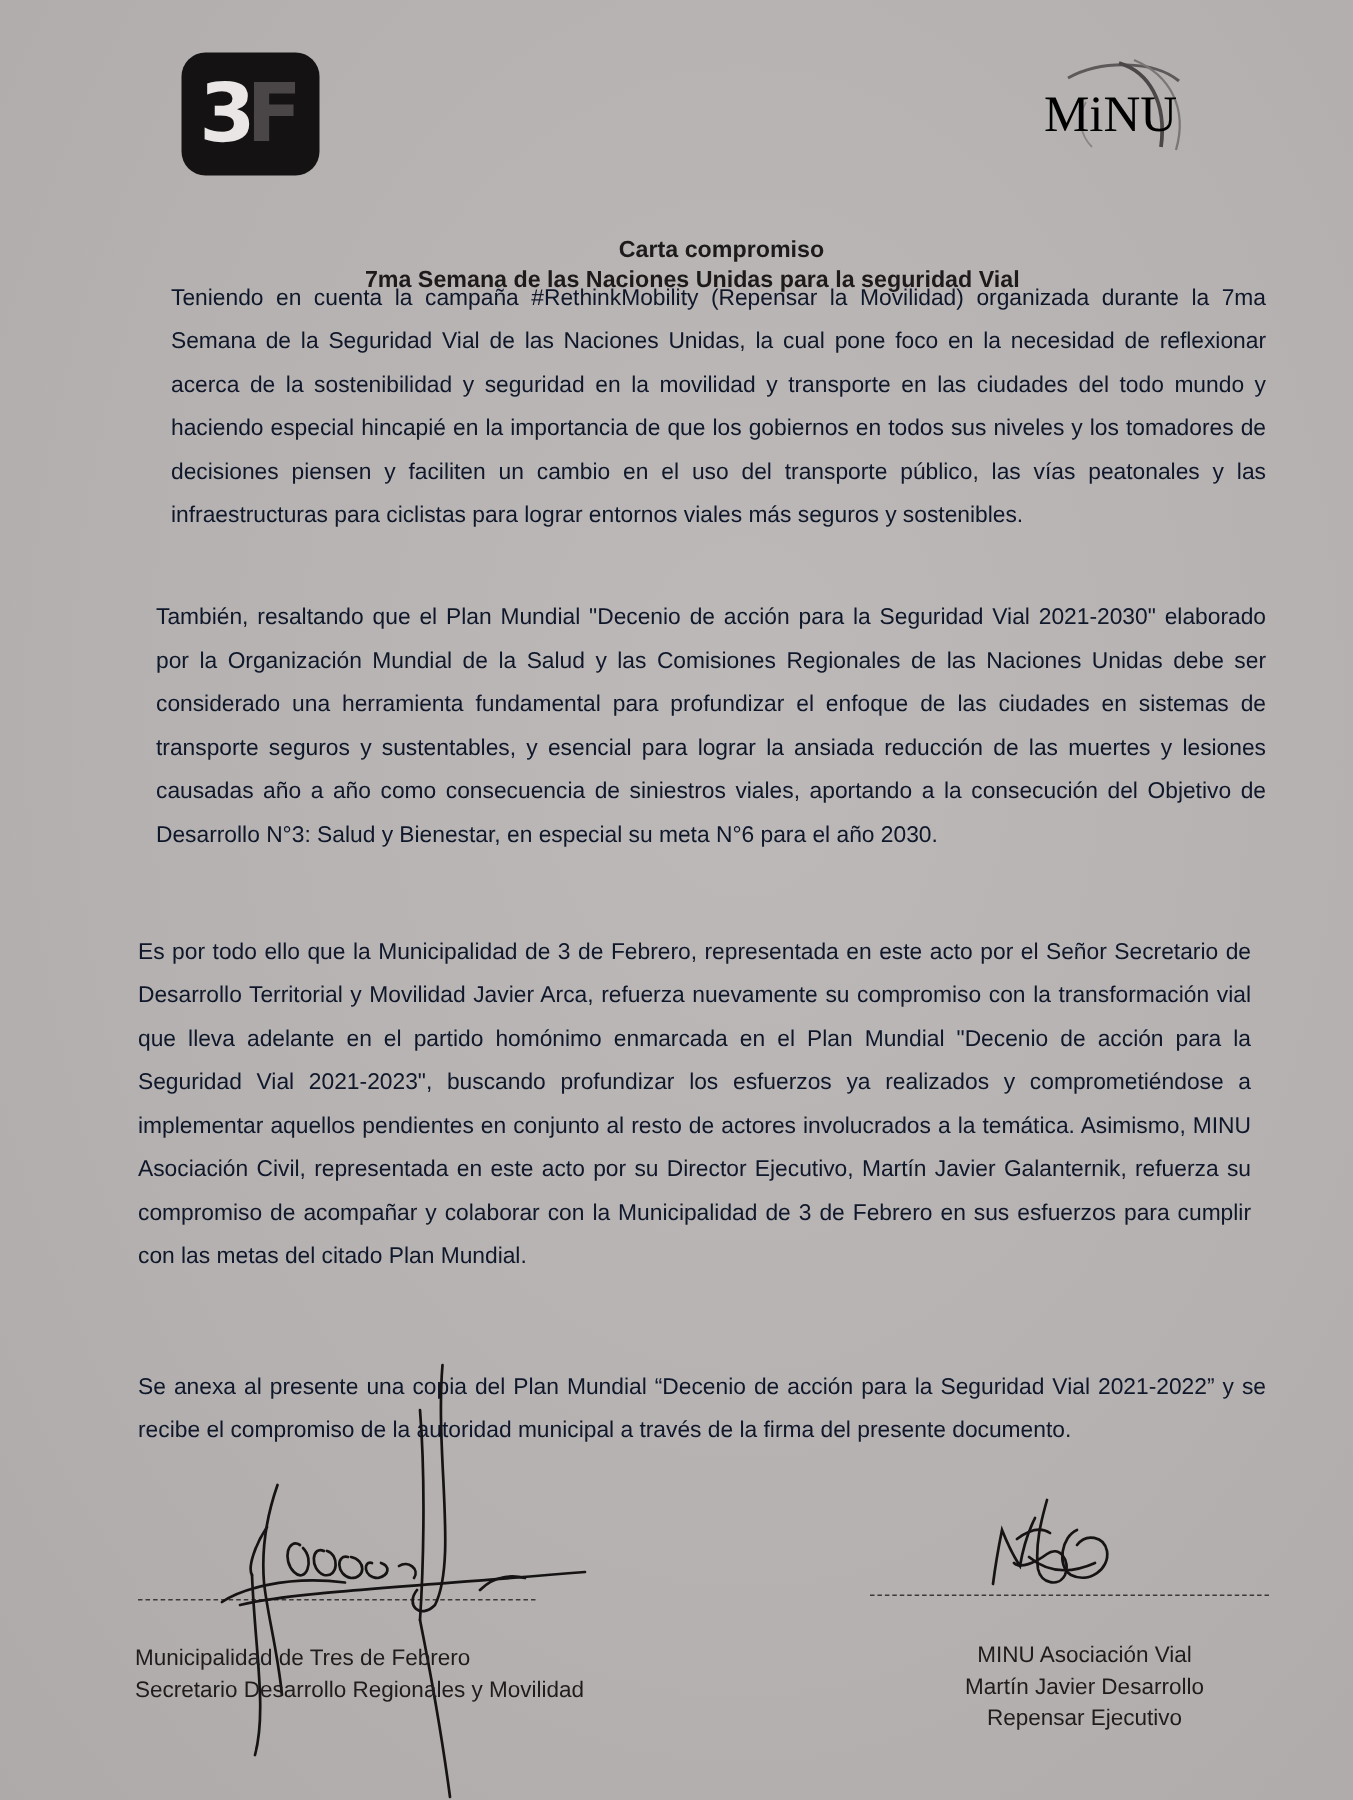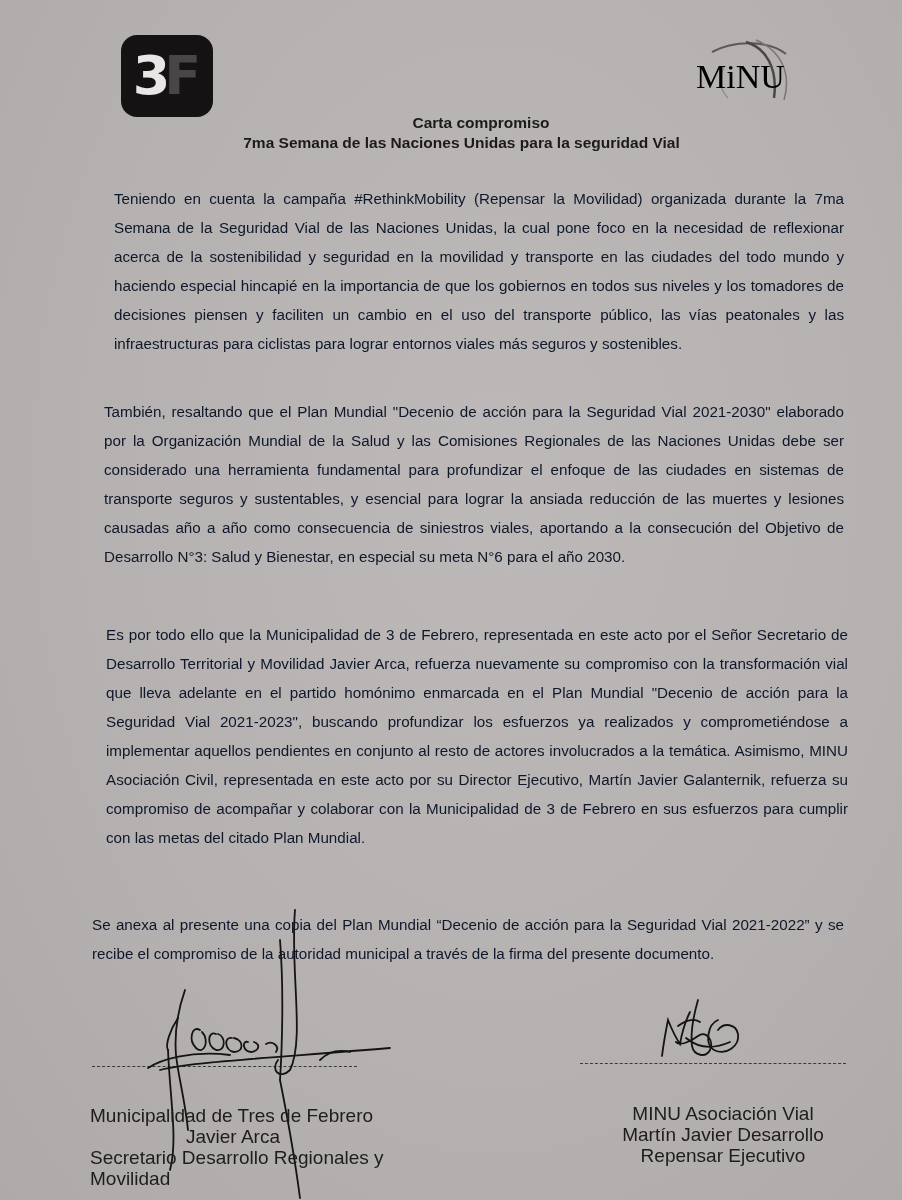--- a/index.html
+++ b/index.html
@@ -69,51 +69,50 @@
     .title-block {
       position: absolute;
       left: 0; top: 113px;
       width: 902px;
       text-align: center;
       font-weight: bold;
       font-size: 15.5px;
       line-height: 20px;
       color: #1c1a1b;
     }
-    .title-block .line1 { padding-left: 60px; }
+    .title-block .line1 { padding-left: 60px; margin-top: 44px; }
     .title-block .line2 { padding-left: 21px; }
     
     .body-text {
       position: absolute;
       left: 114px;
       width: 730px;
       font-size: 15.2px;
       line-height: 29px;
       text-align: justify;
       color: #0f172a;
     }
     .para-1 { top: 184px; }
     .para-2 { top: 397px; left: 104px; width: 740px; }
-    .para-3 { top: 620px; left: 106px; width: 742px; }
+    .para-3 { top: 620px; left: 92px; width: 742px; }
     .para-4 { top: 910px; left: 92px; width: 752px; }
     
     .sig-line {
       position: absolute;
       border-top: 1.5px dashed #3b393a;
       height: 0;
     }
     .sig-line-left { left: 92px; top: 1066px; width: 265px; }
     .sig-line-right { left: 580px; top: 1063px; width: 266px; }
     .sig-block {
       position: absolute;
-      font-size: 19px;
+      font-size: 15px;
       line-height: 21px;
       color: #1e1c1d;
       text-align: center;
-      margin-top: 10px;
     }
     .sig-block-left { left: 86px; top: 1095px; width: 352px; }
     .sig-block-right { left: 590px; top: 1093px; width: 266px; }
     .sig-block-left .l1 { text-align: left; padding-left: 4px; }
     .sig-block-left .l2 { text-align: left; padding-left: 100px; }
     .sig-block-left .l3 { text-align: left; padding-left: 4px; }
     .scribble {
       position: absolute;
       pointer-events: none;
     }
@@ -175,21 +174,20 @@
       <path d="M12 66 C 14 50, 16 40, 18 30 C 22 40, 26 48, 30 54 C 32 42, 36 30, 40 22"></path>
       <path d="M28 36 C 36 30, 44 28, 50 32"></path>
       <path d="M48 10 C 44 24, 40 40, 42 56 C 44 66, 56 68, 60 60 C 64 50, 56 40, 48 46 C 40 52, 30 56, 26 52"></path>
       <path d="M68 30 C 58 34, 54 54, 64 60 C 76 66, 90 56, 88 44 C 86 34, 74 32, 68 40"></path>
       <path d="M36 48 C 48 58, 62 60, 80 52"></path>
     </g>
   </svg>
 
   <div class="sig-block sig-block-left">
     <div class="l1">Municipalidad de Tres de Febrero</div>
-    <div class="l2">Javier Arca</div>
     <div class="l3">Secretario Desarrollo Regionales y Movilidad</div>
   </div>
 
   <div class="sig-block sig-block-right">
     <div>MINU Asociación Vial</div>
     <div>Martín Javier Desarrollo</div>
     <div>Repensar Ejecutivo</div>
   </div>
 
 </div>

